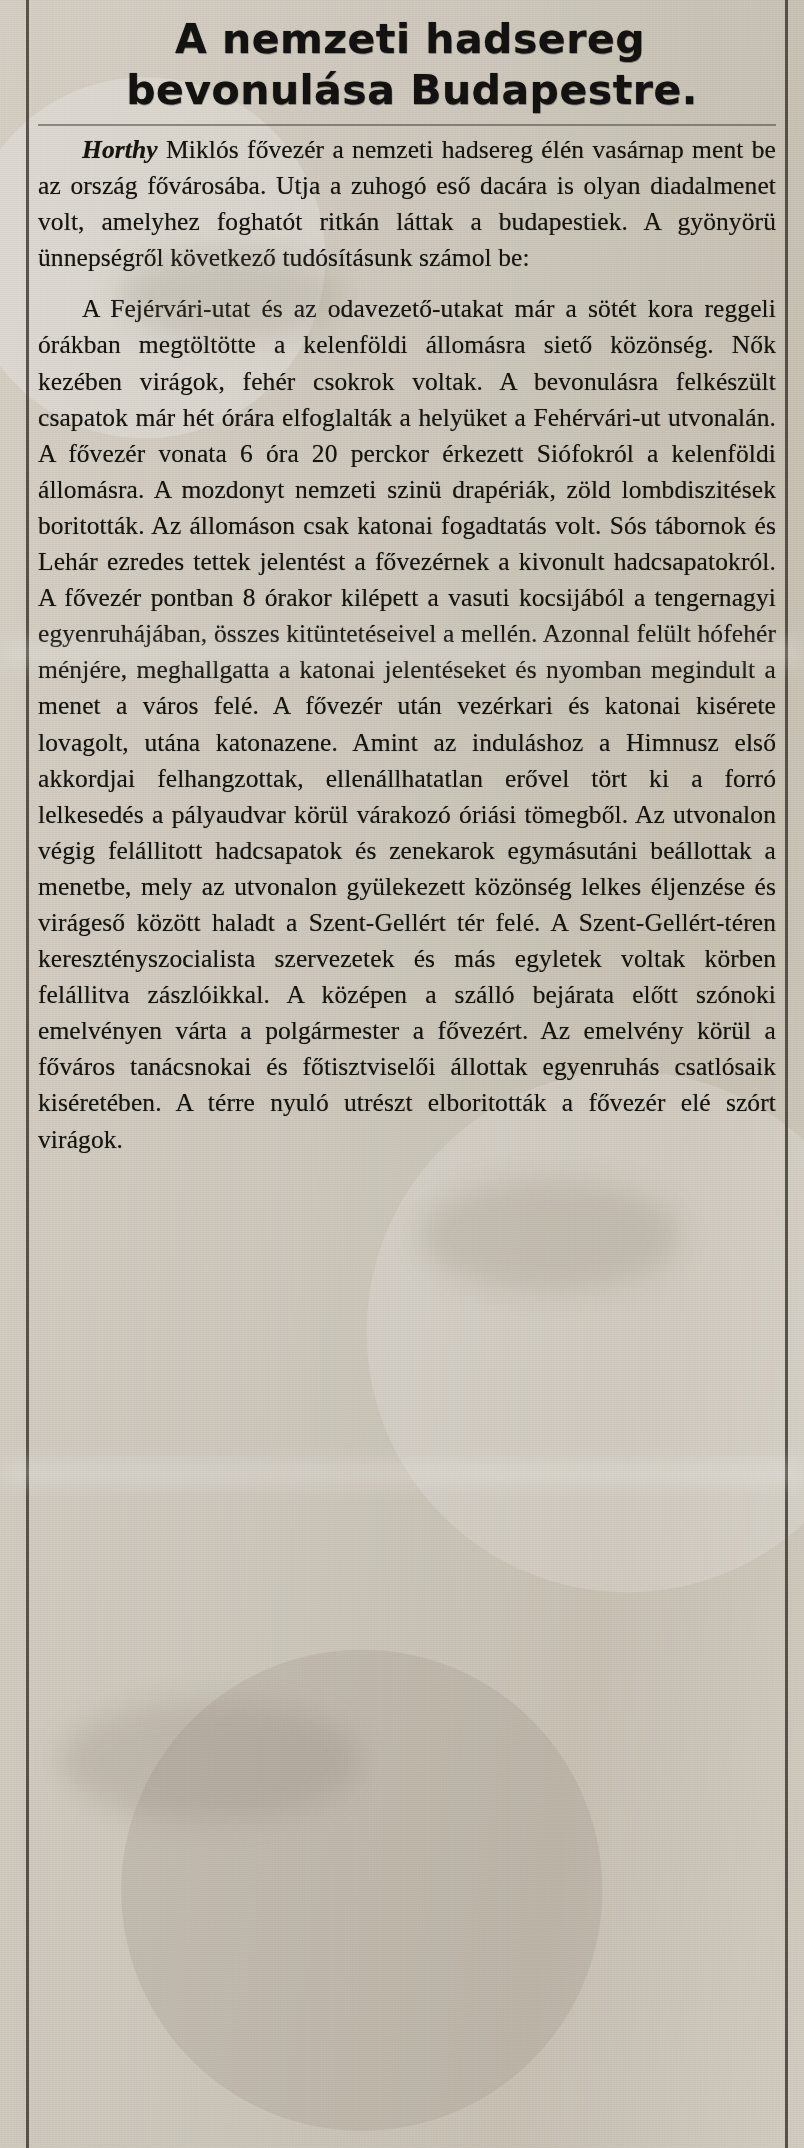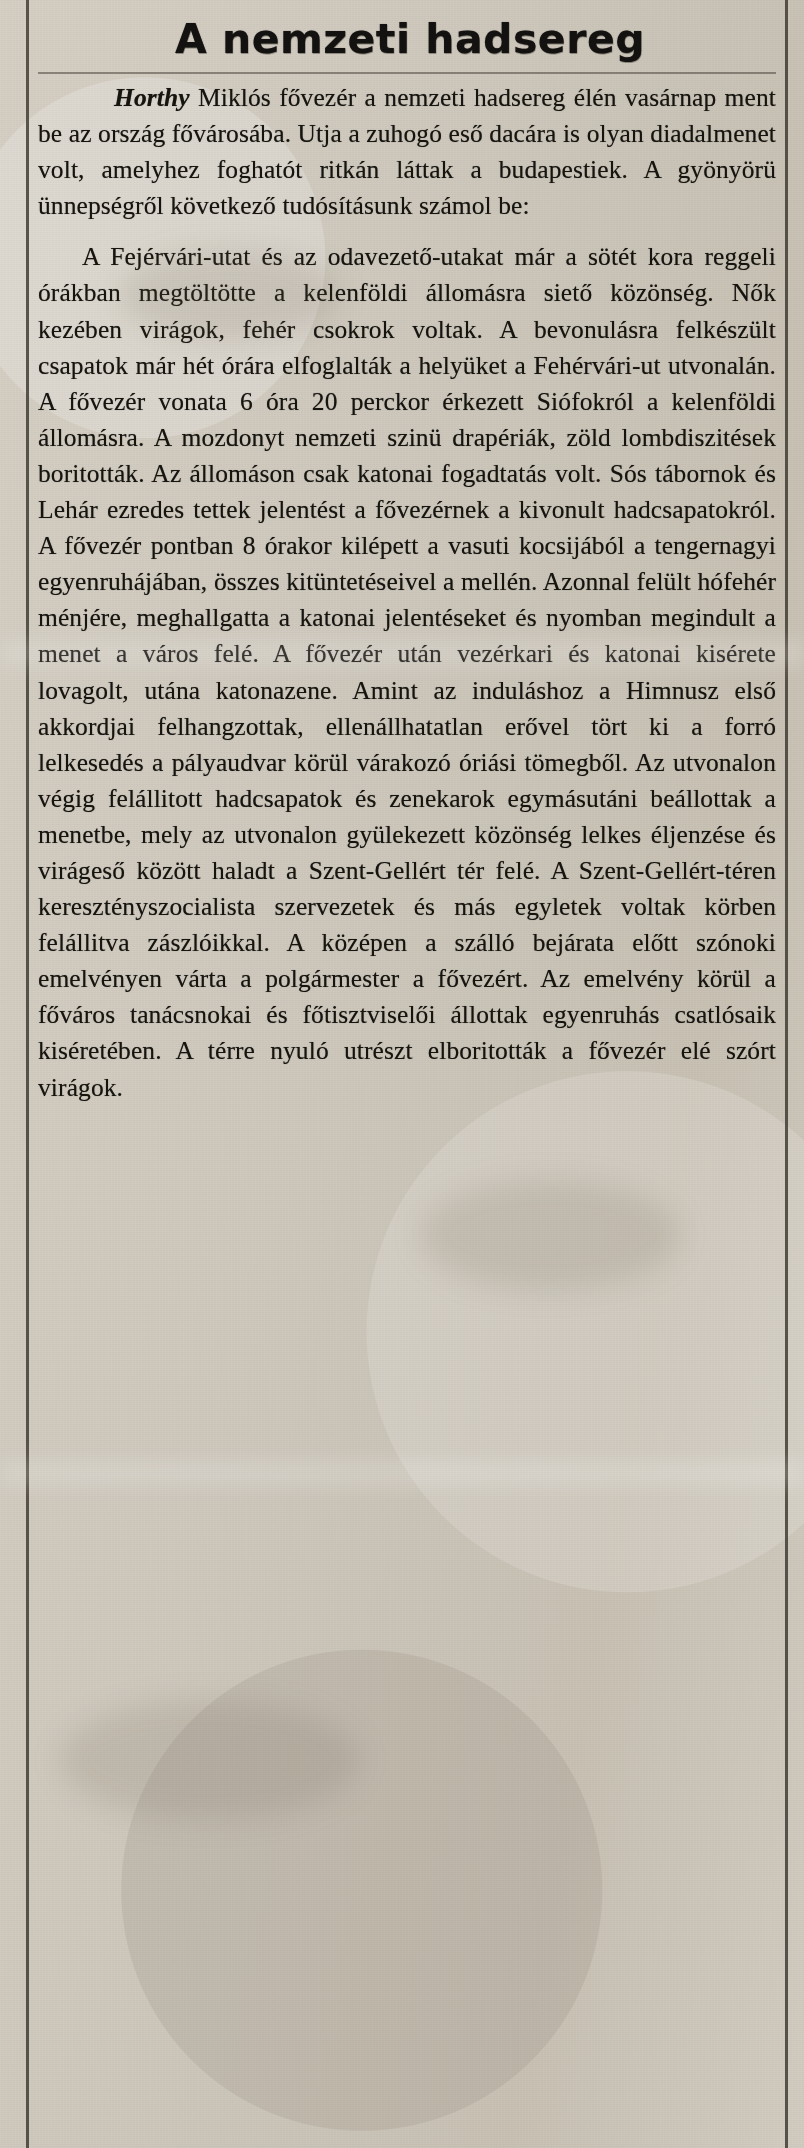--- a/index.html
+++ b/index.html
@@ -83,21 +83,20 @@
     text-shadow: 0 0 0.8px rgba(22,20,15,0.5);
   }
   .body p {
     margin: 0;
     text-indent: 44px;
   }
   .body p + p { margin-top: 15px; }
   .lead-name {
     font-style: italic;
     font-weight: bold;
-    margin-left: 32px;
   }
 
   
   .grain {
     position: absolute;
     inset: 0;
     pointer-events: none;
     background-image:
       repeating-linear-gradient(0deg, rgba(255,255,255,0.05) 0 1px, rgba(0,0,0,0.035) 1px 2px),
       repeating-linear-gradient(90deg, rgba(255,255,255,0.03) 0 1px, rgba(0,0,0,0.02) 1px 3px);
@@ -125,20 +124,21 @@
 
 <div class="page">
 
   <div class="rule left"></div>
   <div class="rule right"></div>
 
   <div class="col">
 
     <div class="headline">
       <span class="l1">A nemzeti hadsereg</span>
+      <span class="l2">bevonulása Budapestre.</span>
     </div>
 
     <div class="hr-under-title"></div>
 
     <div class="body">
       <p><span class="lead-name">Horthy</span> <span>Miklós fővezér a nemzeti hadsereg élén vasárnap ment be az ország fővárosába. Utja a zuhogó eső dacára is olyan diadalmenet volt, amelyhez foghatót ritkán láttak a budapestiek. A gyönyörü ünnepségről következő tudósításunk számol be:</span></p>
       <p>A Fejérvári-utat és az odavezető-utakat már a sötét kora reggeli órákban megtöltötte a kelenföldi állomásra siető közönség. Nők kezében virágok, fehér csokrok voltak. A bevonulásra felkészült csapatok már hét órára elfoglalták a helyüket a Fehérvári-ut utvonalán. A fővezér vonata 6 óra 20 perckor érkezett Siófokról a kelenföldi állomásra. A mozdonyt nemzeti szinü drapériák, zöld lombdiszitések boritották. Az állomáson csak katonai fogadtatás volt. Sós tábornok és Lehár ezredes tettek jelentést a fővezérnek a kivonult hadcsapatokról. A fővezér pontban 8 órakor kilépett a vasuti kocsijából a tengernagyi egyenruhájában, összes kitüntetéseivel a mellén. Azonnal felült hófehér ménjére, meghallgatta a katonai jelentéseket és nyomban megindult a menet a város felé. A fővezér után vezérkari és katonai kisérete lovagolt, utána katonazene. Amint az induláshoz a Himnusz első akkordjai felhangzottak, ellenállhatatlan erővel tört ki a forró lelkesedés a pályaudvar körül várakozó óriási tömegből. Az utvonalon végig felállitott hadcsapatok és zenekarok egymásutáni beállottak a menetbe, mely az utvonalon gyülekezett közönség lelkes éljenzése és virágeső között haladt a Szent-Gellért tér felé. A Szent-Gellért-téren keresztényszocialista szervezetek és más egyletek voltak körben felállitva zászlóikkal. A középen a szálló bejárata előtt szónoki emelvényen várta a polgármester a fővezért. Az emelvény körül a főváros tanácsnokai és főtisztviselői állottak egyenruhás csatlósaik kiséretében. A térre nyuló utrészt elboritották a fővezér elé szórt virágok.</p>
     </div>
 
   </div>

